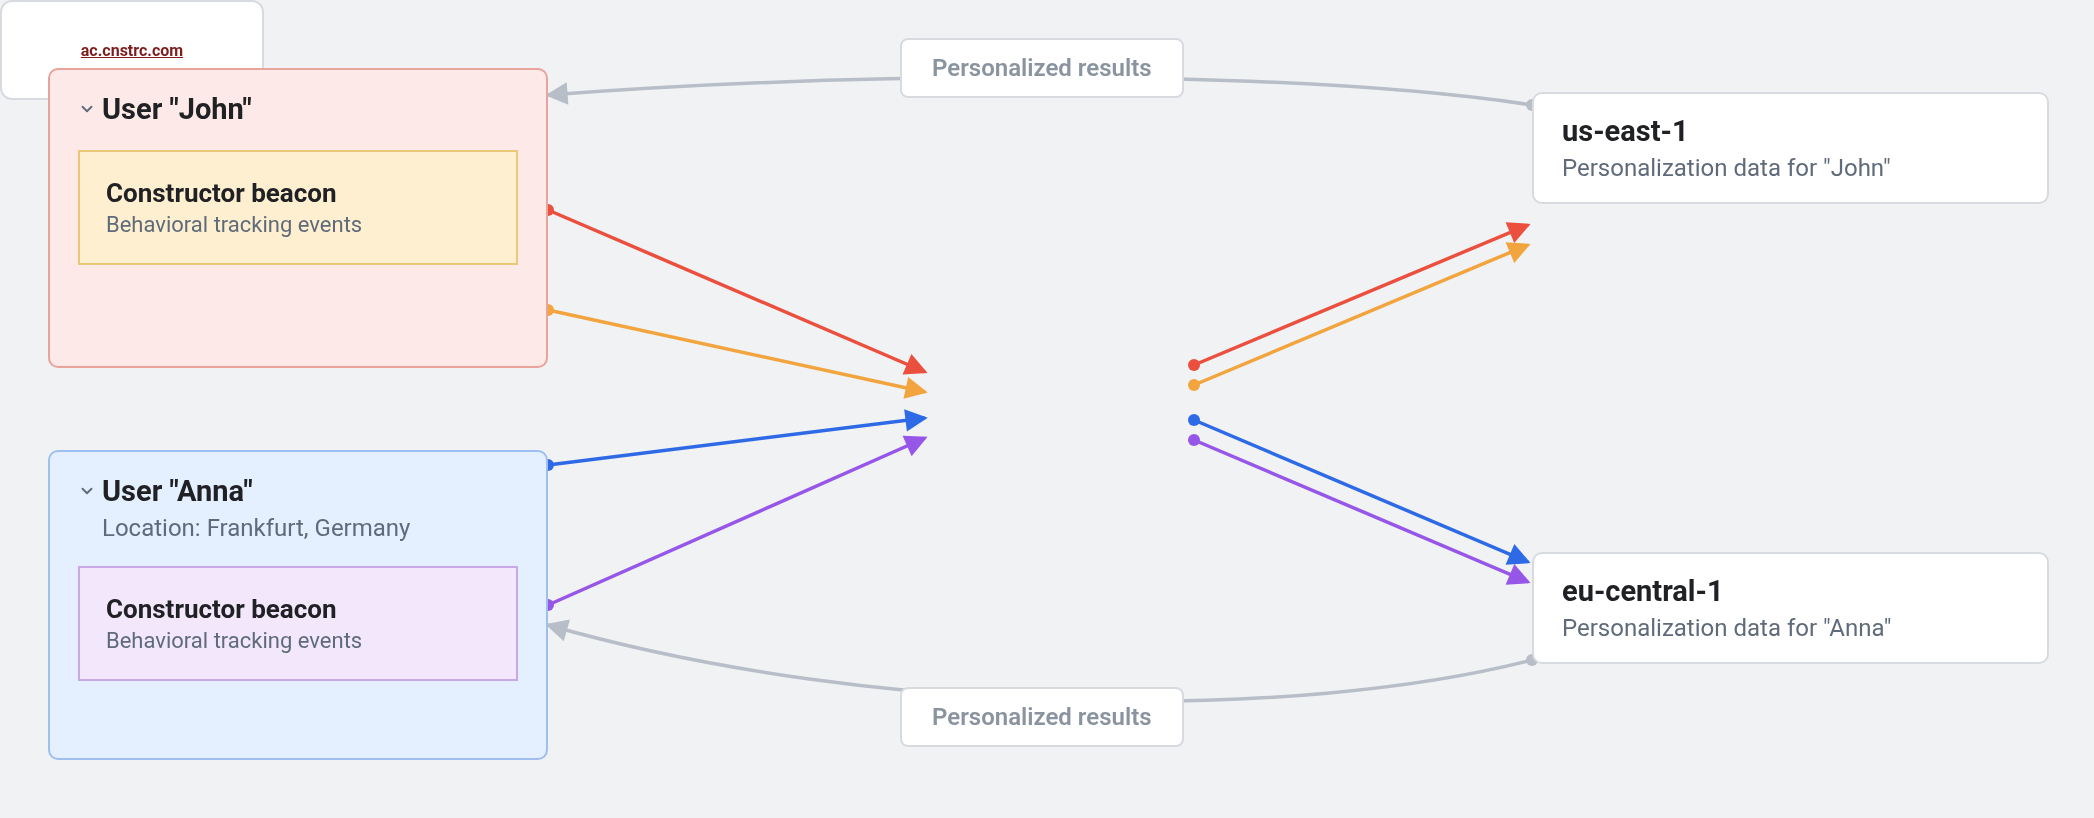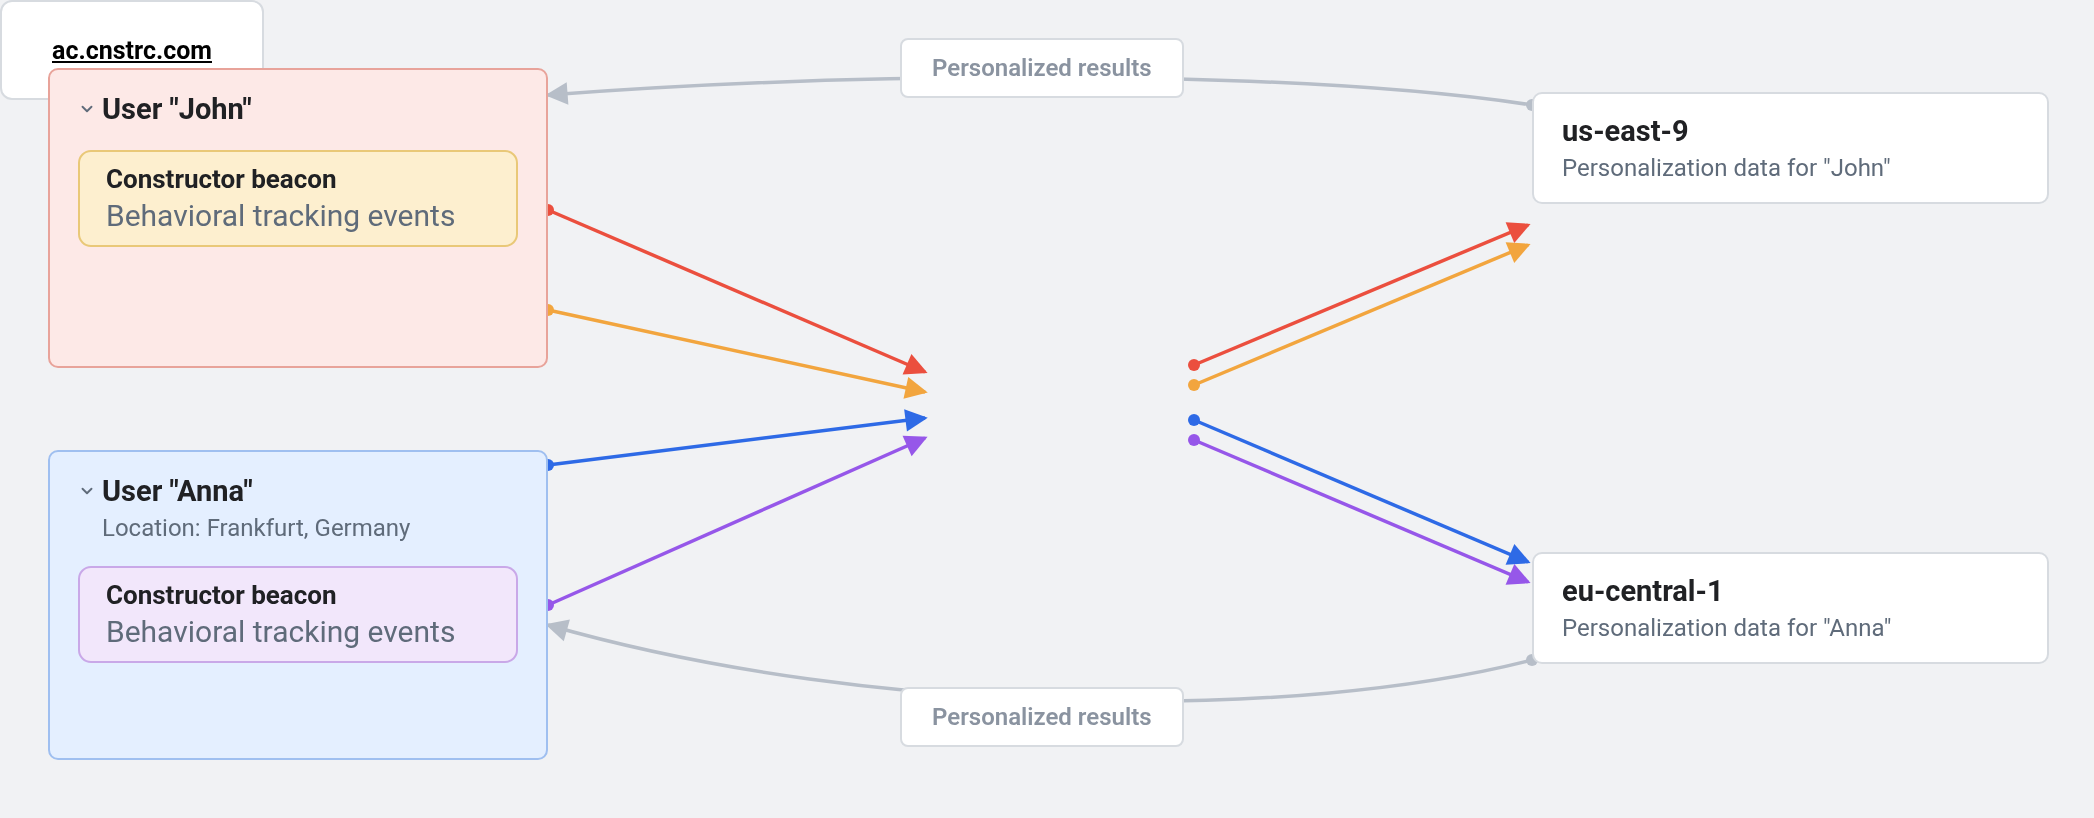--- a/index.html
+++ b/index.html
@@ -38,38 +38,38 @@
   }
   
   #user-anna {
     left: 48px; top: 450px;
     width: 500px; height: 310px;
     background: #e4efff;
     border: 2px solid #9fbff0;
   }
   .beacon {
     margin-top: 24px;
-    border-radius: 13px;
-    padding: 12px 26px;
+    border-radius: 0;
+    padding: 26px 26px;
   }
   .beacon .b-title { font-size: 26px; font-weight:700; color:#202124; }
-  .beacon .b-sub  { font-size: 30px; color:#5f6b7a; margin-top:4px; }
+  .beacon .b-sub  { font-size: 22px; color:#5f6b7a; margin-top:4px; }
   #user-john .beacon { background:#fdefcf; border:2px solid #e9c878; }
   #user-anna .beacon { background:#f2e7fb; border:2px solid #c9a8e8; }
 
   
   #center {
     left: 930px; top: 345px;
     width: 264px; height: 100px;
     background:#fff;
     border: 2px solid #d7dbe0;
     border-radius:12px;
     display:flex; align-items:center; justify-content:center;
   }
-  #center .c-label { font-size:25px; font-weight:700; text-decoration:underline; color:#000000; }
+  #center .c-label { font-size:16px; font-weight:700; text-decoration:underline; color:#7f1d1d; }
 
   
   .label-pill {
     position:absolute;
     background:#fff;
     border:2px solid #d7dbe0;
     border-radius:8px;
     padding: 14px 30px;
     z-index: 2;
   }
@@ -180,19 +180,19 @@
 </div>
 
 <div id="pill-top" class="label-pill">
   <span>Personalized results</span>
 </div>
 <div id="pill-bottom" class="label-pill">
   <span>Personalized results</span>
 </div>
 
 <div id="region-us" class="region">
-  <div class="r-title">us-east-9</div>
+  <div class="r-title">us-east-1</div>
   <div class="r-sub">Personalization data for "John"</div>
 </div>
 <div id="region-eu" class="region">
   <div class="r-title">eu-central-1</div>
   <div class="r-sub">Personalization data for "Anna"</div>
 </div>
 
 </body></html>

